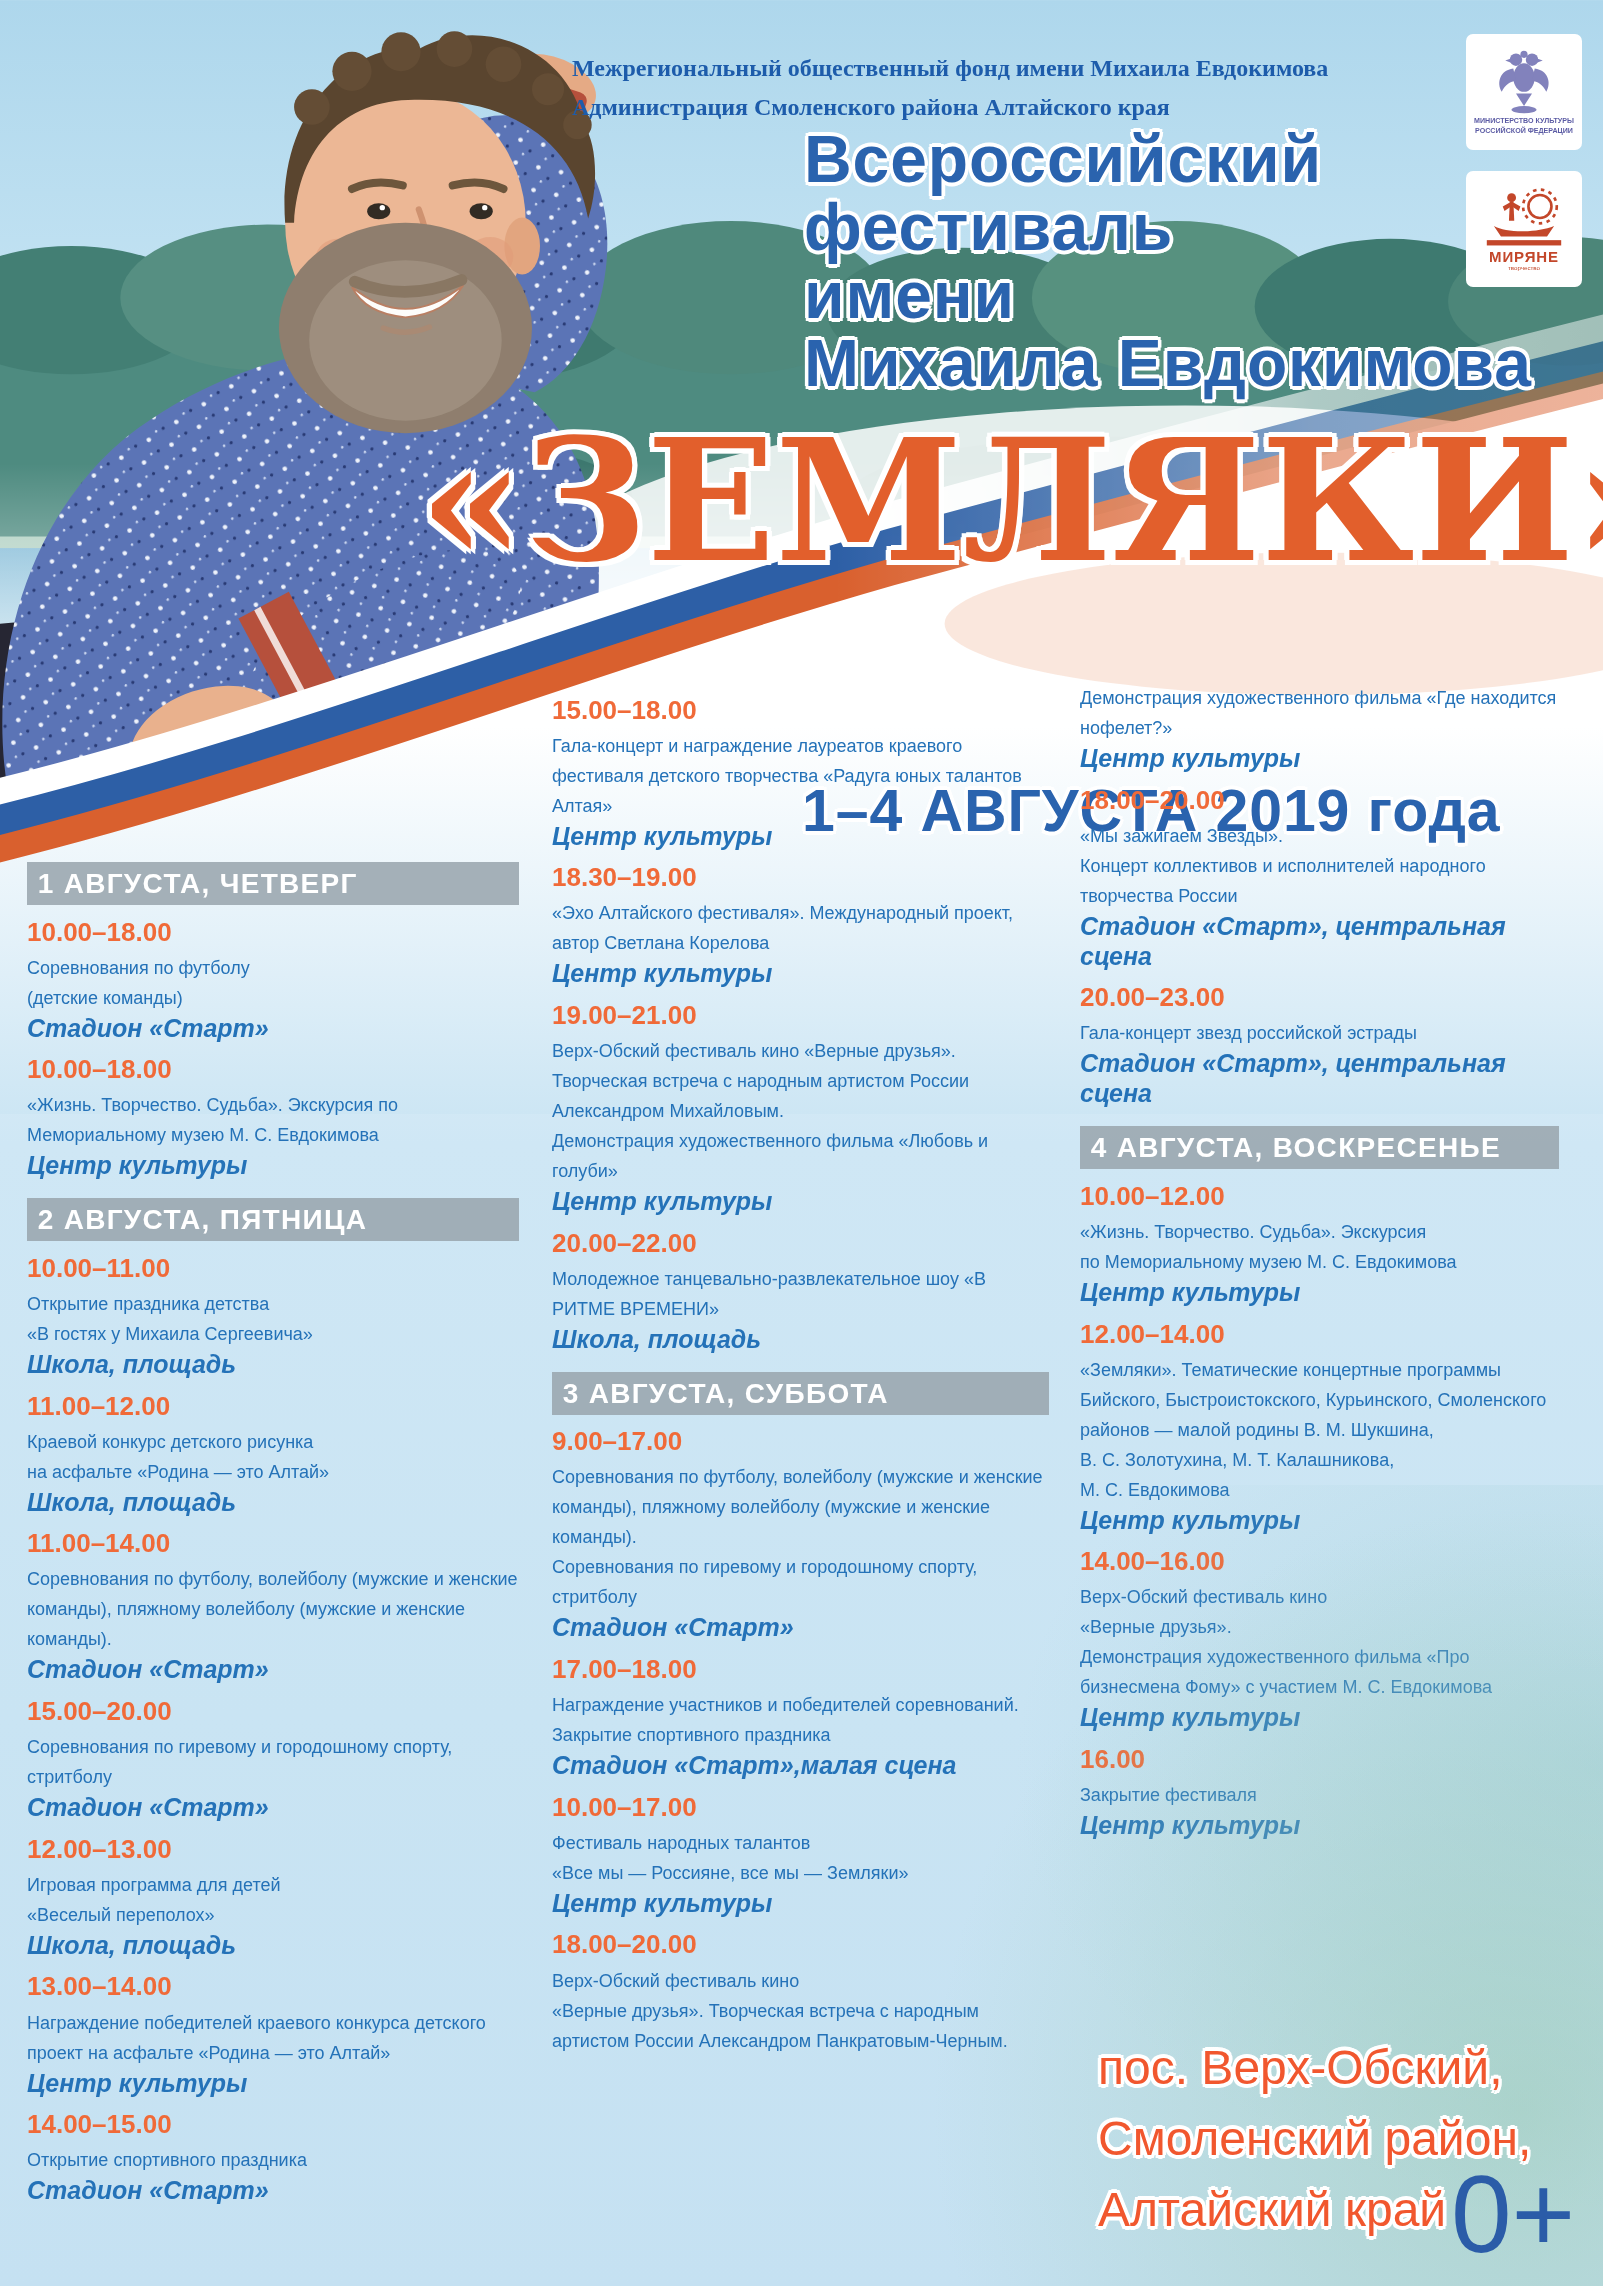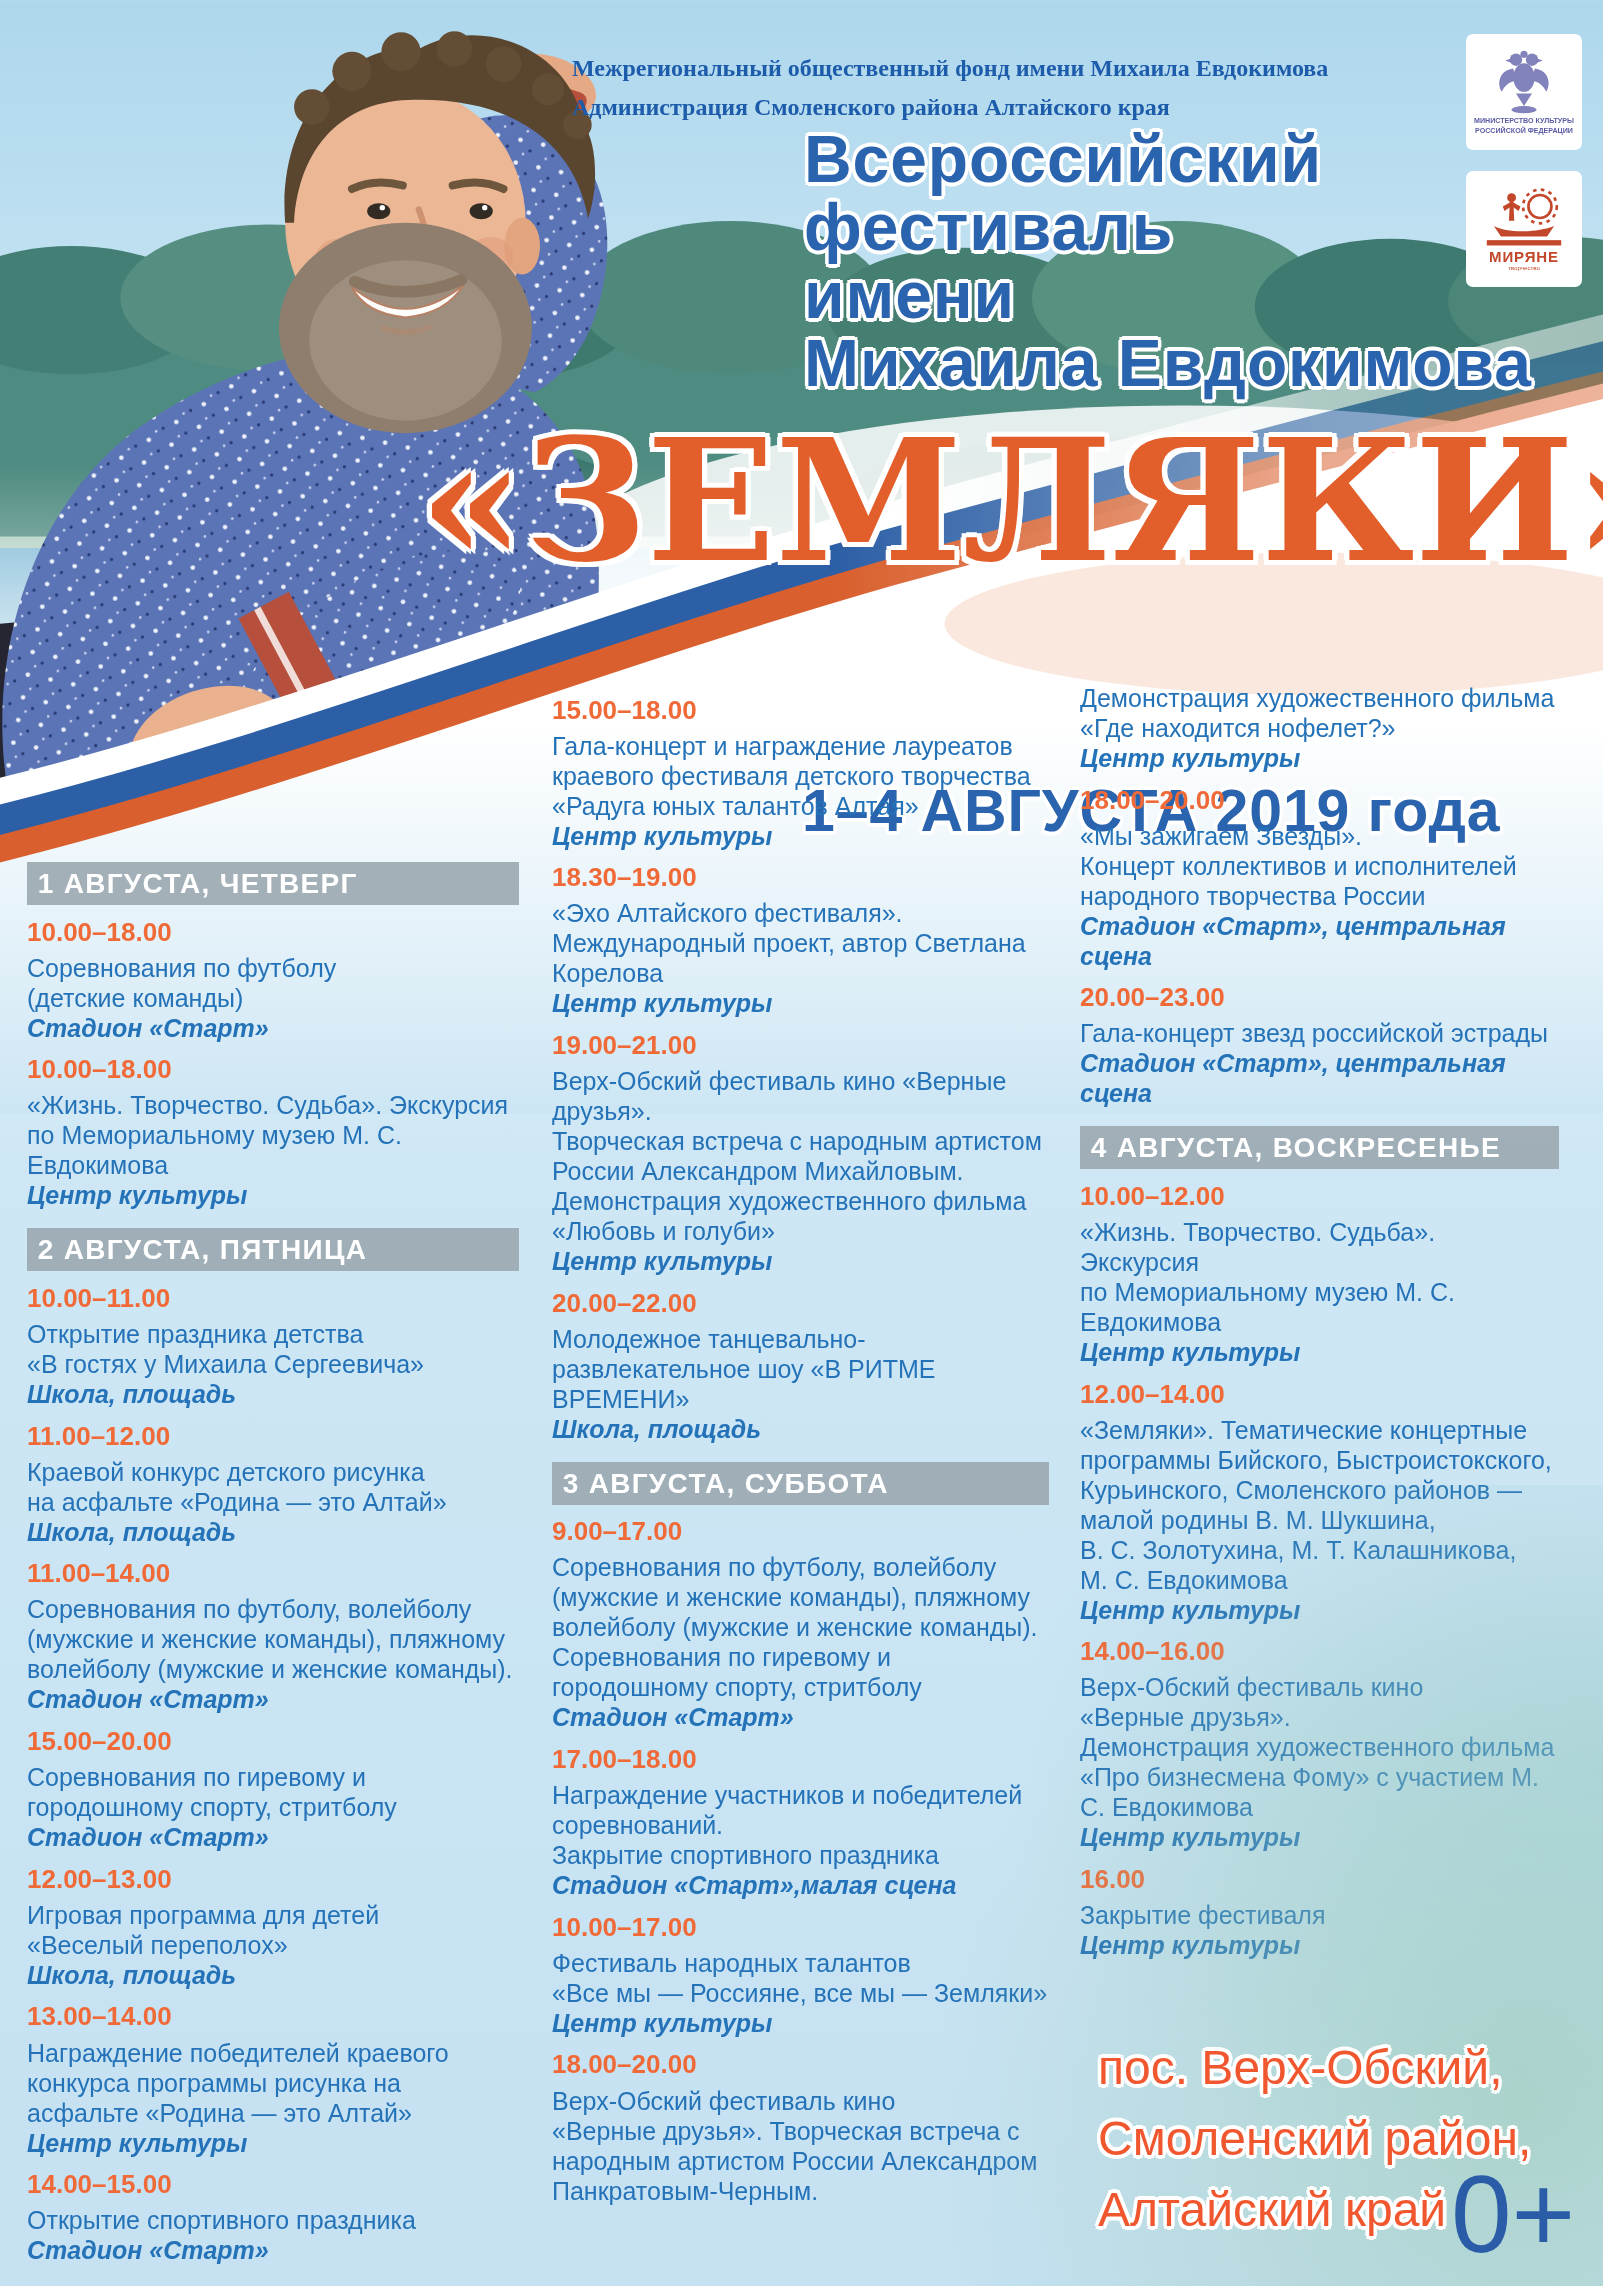--- a/index.html
+++ b/index.html
@@ -50,21 +50,21 @@
   .col-2{left:552px;top:683px;width:497px;}
   .col-3{left:1080px;top:683px;width:479px;}
   .day-header{
     background:rgba(154,166,174,.88);color:#ffffff;font-weight:bold;
     font-size:28px;height:43px;line-height:43px;padding-left:10.7px;letter-spacing:1.3px;
     margin:18px 0 12.5px 0;
   }
   .col .day-header:first-child{margin-top:14px;}
   .event{margin-bottom:5.3px;}
   .time{color:#f06a38;font-weight:bold;font-size:26px;line-height:29px;margin:12.5px 0 6.2px 0;}
-  .desc{color:#2472b8;font-size:25px;line-height:30px;white-space:pre-line;}
+  .desc{color:#2472b8;font-size:18px;line-height:30px;white-space:pre-line;}
   .loc{color:#2472b8;font-style:italic;font-size:25px;line-height:30px;font-weight:bold;}
   
   .footer-address{
     position:absolute;left:1078px;top:2032px;width:499px;
     color:#f1572e;font-size:48px;line-height:71px;font-weight:normal;white-space:pre-line;margin-left:20px;
   }
   .age-rating{
     position:absolute;left:1451px;top:2156px;
     color:#2b5ca8;font-size:109px;line-height:116px;font-weight:400;
   }
@@ -282,21 +282,21 @@
       <div class="loc">Стадион «Старт»</div>
     </div>
     <div class="event">
       <div class="time">12.00–13.00</div>
       <div class="desc">Игровая программа для детей
 «Веселый переполох»</div>
       <div class="loc">Школа, площадь</div>
     </div>
     <div class="event">
       <div class="time">13.00–14.00</div>
-      <div class="desc">Награждение победителей краевого конкурса программы рисунка на асфальте «Родина — это Алтай»</div>
+      <div class="desc">Награждение победителей краевого конкурса детского проект на асфальте «Родина — это Алтай»</div>
       <div class="loc">Центр культуры</div>
     </div>
     <div class="event">
       <div class="time">14.00–15.00</div>
       <div class="desc">Открытие спортивного праздника</div>
       <div class="loc">Стадион «Старт»</div>
     </div>
   </div>
 
   <div class="col col-2">

